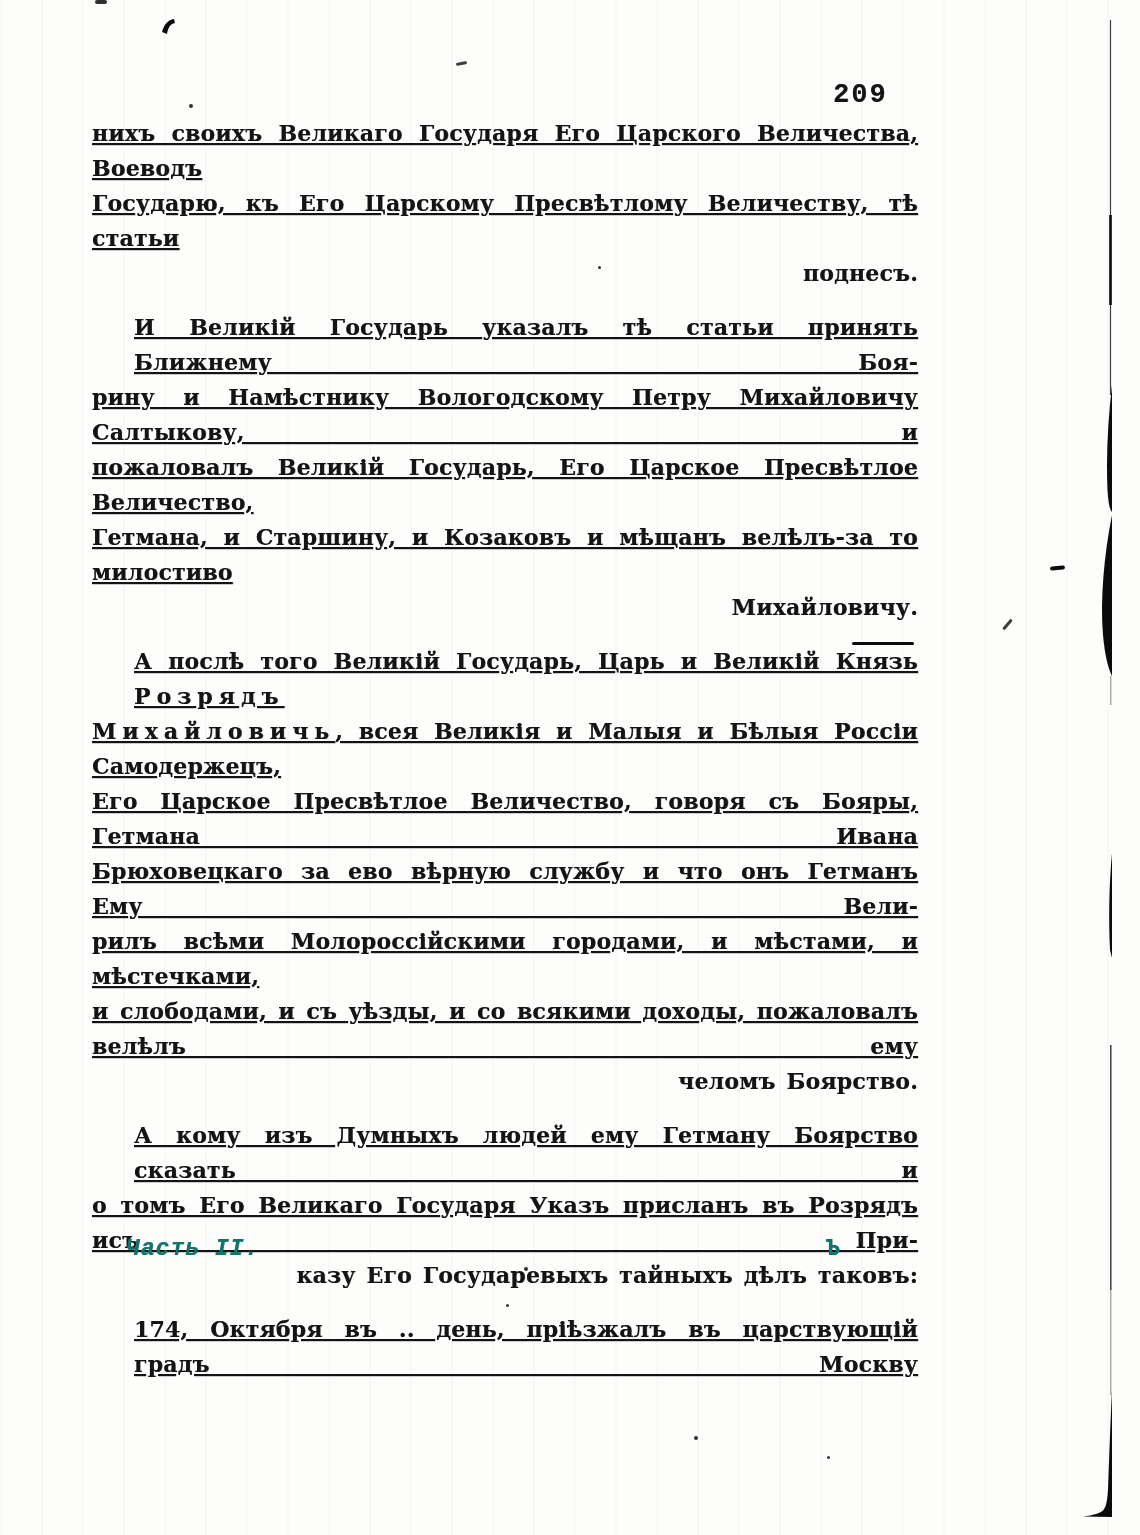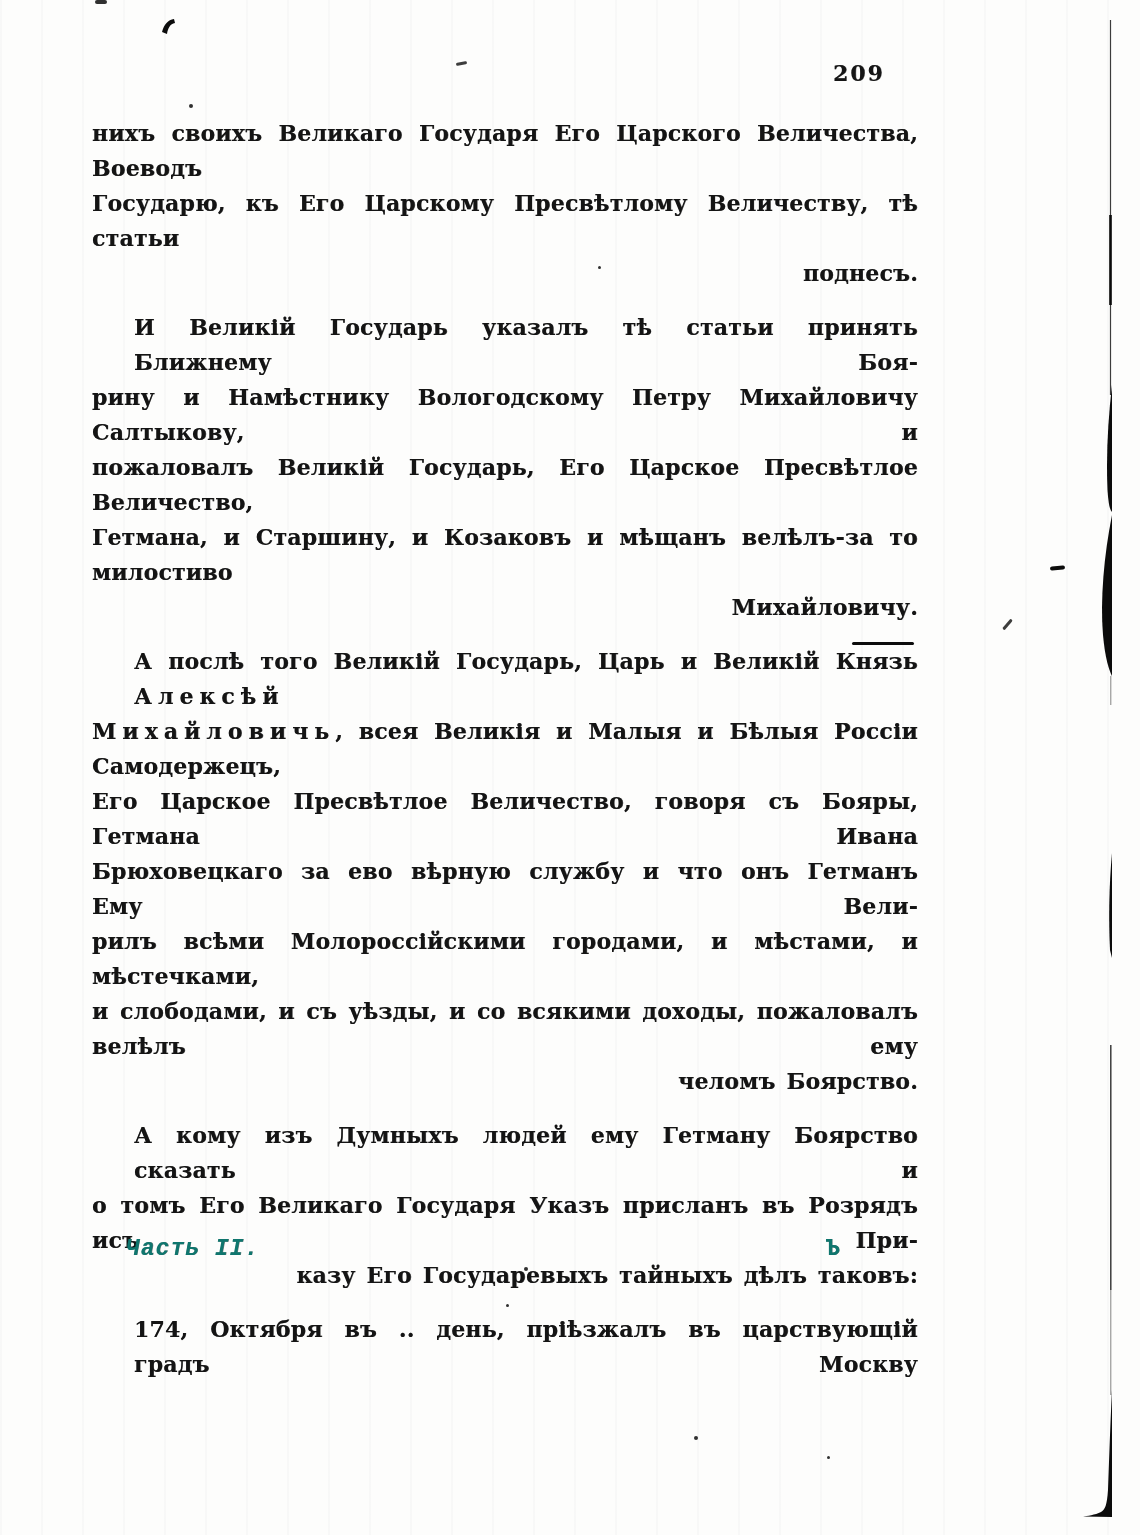--- a/index.html
+++ b/index.html
@@ -9,36 +9,37 @@
     overflow: hidden;
     background-color: #fdfdfc;
     background-image: repeating-linear-gradient(90deg,
       rgba(90,95,110,0.030) 0px, rgba(90,95,110,0.030) 2px,
       rgba(0,0,0,0) 2px, rgba(0,0,0,0) 41px);
     font-family: "DejaVu Serif", "Liberation Serif", serif;
   }
   .page { position: absolute; inset: 0; }
 
   .page-number {
-    position: absolute; left: 833px; top: 60px;
-    font-size: 22px; font-weight: 700; color: #151515;
+    position: absolute; left: 833px; top: 80px;
+    font-size: 27px; font-weight: 700; color: #151515;
     letter-spacing: 2px;
     text-shadow: 0.4px 0.4px 0.4px rgba(0,0,0,0.5);
+    font-family: Liberation Mono, monospace;
   }
 
   .text-block {
     position: absolute; left: 92px; top: 116px; width: 826px;
     color: #141414; font-weight: 700;
     font-size: 22px; line-height: 35px;
     letter-spacing: 0.2px; word-spacing: 3px;
     text-shadow: 0.35px 0.35px 0.35px rgba(0,0,0,0.55);
   }
   .para { margin: 0 0 19px 0; }
   .line { white-space: normal; text-align: right; }
-  .line.just { text-align: justify; text-align-last: justify; }
+  .line.just { text-align: justify; text-align-last: justify; text-decoration: underline; }
   .line.first { padding-left: 42px; }
   .spread { letter-spacing: 6px; }
 
   .footer {
     position: absolute; left: 92px; top: 1236px; width: 826px; height: 40px;
     color: #0f766e; font-weight: 700; font-size: 23px;
     text-shadow: 0.35px 0.35px 0.35px rgba(0,0,0,0.5);
     font-family: Liberation Mono, monospace;
   }
   .footer .volume { position: absolute; left: 34px; top: 0; font-style: italic; letter-spacing: 1px; }
@@ -64,21 +65,21 @@
         <div class="line"><span>поднесъ.</span></div>
       </div>
       <div class="para">
         <div class="line just first"><span>И Великій Государь указалъ тѣ статьи принять Ближнему Боя-</span></div>
         <div class="line just"><span>рину и Намѣстнику Вологодскому Петру Михайловичу Салтыкову, и</span></div>
         <div class="line just"><span>пожаловалъ Великій Государь, Его Царское Пресвѣтлое Величество,</span></div>
         <div class="line just"><span>Гетмана, и Старшину, и Козаковъ и мѣщанъ велѣлъ-за то милостиво</span></div>
         <div class="line"><span>Михайловичу.</span></div>
       </div>
       <div class="para">
-        <div class="line just first"><span>А послѣ того Великій Государь, Царь и Великій Князь </span><span class="spread">Алексѣй</span></div>
+        <div class="line just first"><span>А послѣ того Великій Государь, Царь и Великій Князь </span><span class="spread">Розрядъ</span></div>
         <div class="line just"><span class="spread">Михайловичь</span><span>, всея Великія и Малыя и Бѣлыя Россіи Самодержецъ,</span></div>
         <div class="line just"><span>Его Царское Пресвѣтлое Величество, говоря съ Бояры, Гетмана Ивана</span></div>
         <div class="line just"><span>Брюховецкаго за ево вѣрную службу и что онъ Гетманъ Ему Вели-</span></div>
         <div class="line just"><span>рилъ всѣми Молороссійскими городами, и мѣстами, и мѣстечками,</span></div>
         <div class="line just"><span>и слободами, и съ уѣзды, и со всякими доходы, пожаловалъ велѣлъ ему</span></div>
         <div class="line"><span>челомъ Боярство.</span></div>
       </div>
       <div class="para">
         <div class="line just first"><span>А кому изъ Думныхъ людей ему Гетману Боярство сказать и</span></div>
         <div class="line just"><span>о томъ Его Великаго Государя Указъ присланъ въ Розрядъ исъ При-</span></div>

